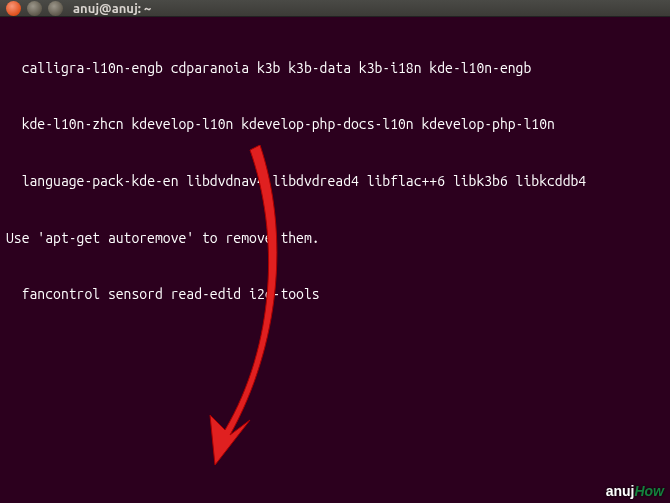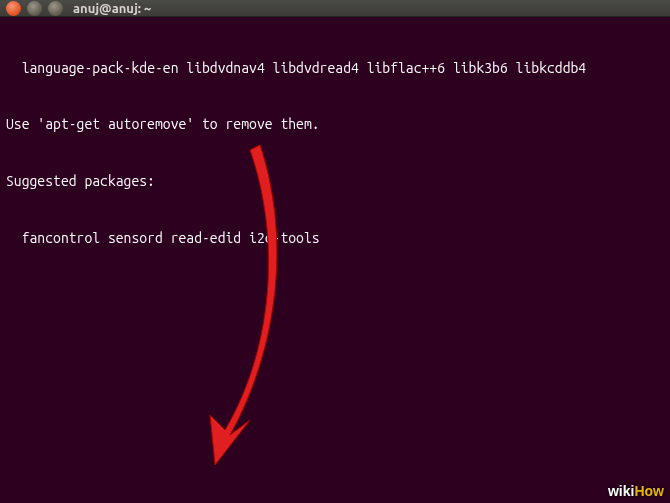--- a/index.html
+++ b/index.html
@@ -54,36 +54,37 @@
   position: absolute;
   right: 6px;
   bottom: 4px;
   font-family: Arial, sans-serif;
   font-size: 14px;
   color: #fff;
   font-weight: bold;
   text-shadow: 0 0 3px #000;
 }
 .watermark .wiki { color: #fff; }
-.watermark .how { color: #eab308; }
+.watermark .how { color: #15803d; font-style: italic; }
 </style>
 </head>
 <body>
 
 <div class="titlebar">
   <span class="win-btn close-btn"></span>
   <span class="win-btn min-btn"></span>
   <span class="win-btn max-btn"></span>
   <span class="title">anuj@anuj: ~</span>
 </div>
 
 <div class="terminal">
+  <span class="line">  calligra-l10n-engb cdparanoia k3b k3b-data k3b-i18n kde-l10n-engb</span>
+  <span class="line">  kde-l10n-zhcn kdevelop-l10n kdevelop-php-docs-l10n kdevelop-php-l10n</span>
   <span class="line">  language-pack-kde-en libdvdnav4 libdvdread4 libflac++6 libk3b6 libkcddb4</span>
   <span class="line">Use 'apt-get autoremove' to remove them.</span>
-  <span class="line">Suggested packages:</span>
   <span class="line">  fancontrol sensord read-edid i2c-tools</span>
   
   
   
   
   
   
   
   
   
@@ -93,14 +94,14 @@
   
   
   
 </div>
 
 <svg class="arrow" width="130" height="330">
   <path d="M70 0 C100 90 90 200 40 290 L60 275 L25 320 L20 270 L35 285 C85 200 90 90 60 5 Z" fill="#e02020" stroke="#a00" stroke-width="1"></path>
 </svg>
 
 <div class="watermark">
-  <span class="wiki">wiki</span><span class="how">How</span>
+  <span class="wiki">anuj</span><span class="how">How</span>
 </div>
 
 </body></html>

